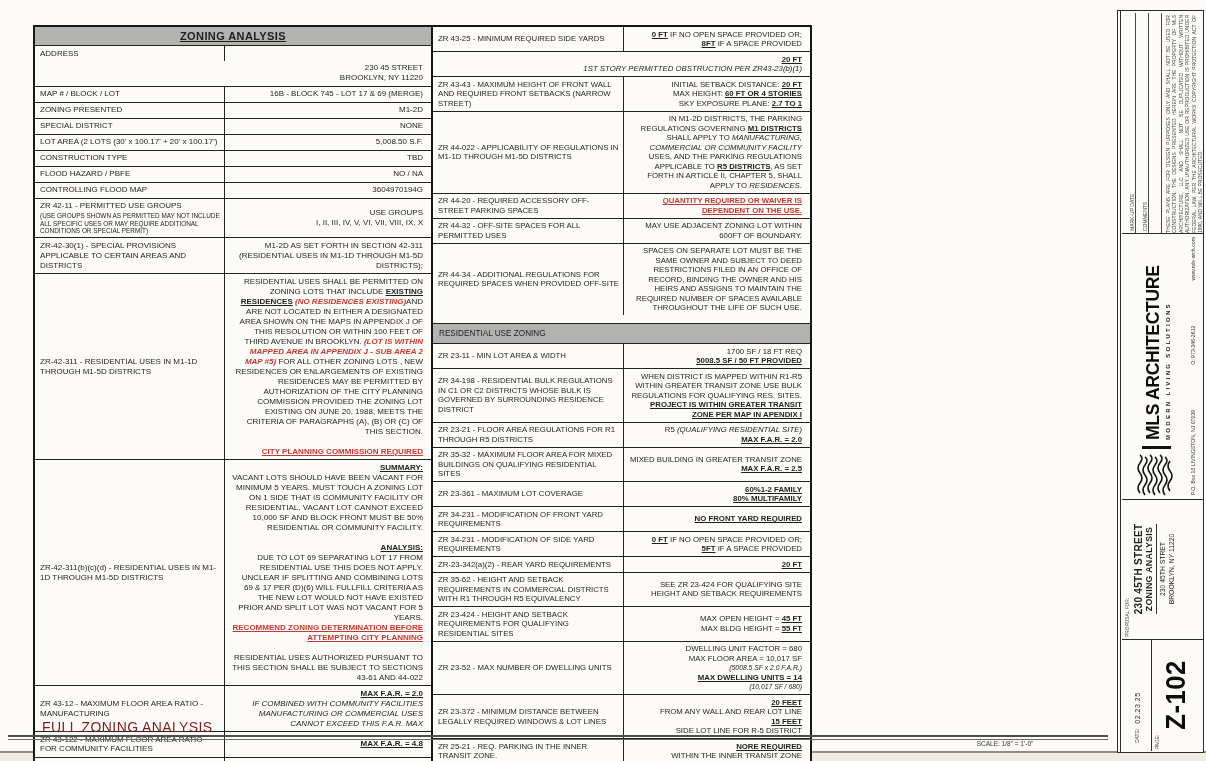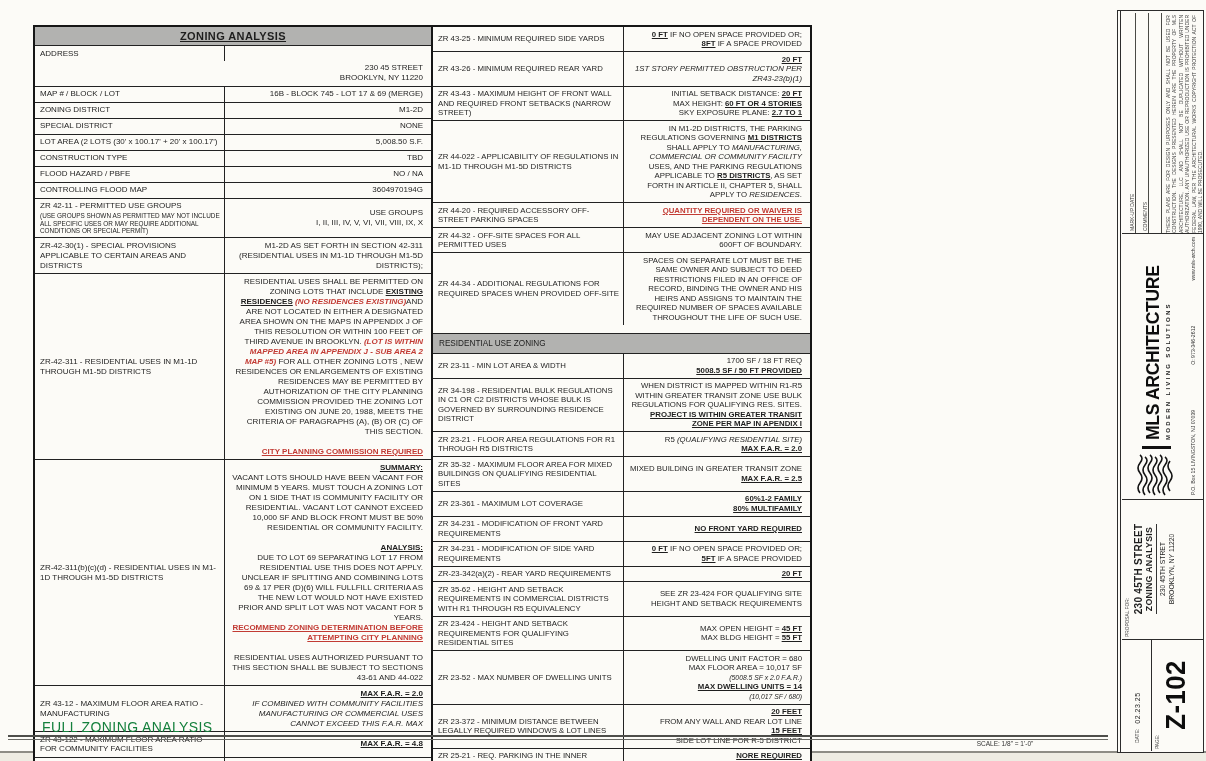--- a/index.html
+++ b/index.html
@@ -25,21 +25,21 @@
   .tvalue-inner{display:block;}
   .tsub{font-size:6.4px;line-height:1.18;margin-top:1px;}
   .section-row{background:#b2b2b0;font-size:8.2px;padding:5px 6px;border-top:1.8px solid #222;
                border-bottom:0;margin-top:8px;}
   .b{font-weight:bold;}
   .u{text-decoration:underline;}
   .i{font-style:italic;}
   .r{color:#c23b34;}
   .s{font-size:6.8px;}
   
-  #footer-title{position:absolute;left:42px;top:719px;font-size:14px;letter-spacing:.4px;color:#15803d;}
+  #footer-title{position:absolute;left:42px;top:719px;font-size:14px;letter-spacing:.4px;color:#7f1d1d;}
   #footer-rule{position:absolute;left:8px;top:735px;width:1100px;height:2px;
                border-top:2px solid #4e4e4a;border-bottom:1px solid #6a6a65;}
   #scale-note{position:absolute;left:930px;top:740px;width:150px;text-align:center;font-size:6.5px;color:#333;}
   
   #titleblock{position:absolute;left:1117px;top:10px;width:85px;height:741px;
               border:1.5px solid #2c2c2c;background:#fcfbf7;}
   #titleblock .inner-line{position:absolute;left:2px;top:0;bottom:0;width:0;border-left:1px solid #2c2c2c;}
   .hline{position:absolute;left:4px;right:0;height:0;border-top:1.5px solid #2c2c2c;}
   #hl-1{top:222px;} #hl-2{top:488px;} #hl-3{top:628px;}
   .vline{position:absolute;left:33px;top:628px;height:112px;width:0;border-left:1.5px solid #2c2c2c;}
@@ -86,21 +86,21 @@
             <div class="tvalue-inner"><span>230 45 STREET</span><br><span>BROOKLYN, NY 11220</span></div>
           </div>
         </div>
         <div class="trow">
           <div class="tlabel">MAP # / BLOCK / LOT</div>
           <div class="tvalue">
             <div class="tvalue-inner"><span>16B - BLOCK 745 - LOT 17 &amp; 69 (MERGE)</span></div>
           </div>
         </div>
         <div class="trow">
-          <div class="tlabel">ZONING DISTRICT</div>
+          <div class="tlabel">ZONING PRESENTED</div>
           <div class="tvalue">
             <div class="tvalue-inner"><span>M1-2D</span></div>
           </div>
         </div>
         <div class="trow">
           <div class="tlabel">SPECIAL DISTRICT</div>
           <div class="tvalue">
             <div class="tvalue-inner"><span>NONE</span></div>
           </div>
         </div>
@@ -175,21 +175,20 @@
 
   <div class="ztable" id="middle-table">
     <div id="middle-table-body">
         <div class="trow">
           <div class="tlabel">ZR 43-25 - MINIMUM REQUIRED SIDE YARDS</div>
           <div class="tvalue">
             <div class="tvalue-inner"><span class="b u">0 FT</span><span> IF NO OPEN SPACE PROVIDED OR;</span><br><span class="b u">8FT</span><span> IF A SPACE PROVIDED</span></div>
           </div>
         </div>
         <div class="trow">
-          <div class="tlabel">ZR 43-26 - MINIMUM REQUIRED REAR YARD</div>
           <div class="tvalue">
             <div class="tvalue-inner"><span class="b u">20 FT</span><br><span class="i">1ST STORY PERMITTED OBSTRUCTION PER ZR43-23(b)(1)</span></div>
           </div>
         </div>
         <div class="trow">
           <div class="tlabel">ZR 43-43 - MAXIMUM HEIGHT OF FRONT WALL AND REQUIRED FRONT SETBACKS (NARROW STREET)</div>
           <div class="tvalue">
             <div class="tvalue-inner"><span>INITIAL SETBACK DISTANCE: </span><span class="b u">20 FT</span><br><span>MAX HEIGHT: </span><span class="b u">60 FT OR 4 STORIES</span><br><span>SKY EXPOSURE PLANE: </span><span class="b u">2.7 TO 1</span></div>
           </div>
         </div>

